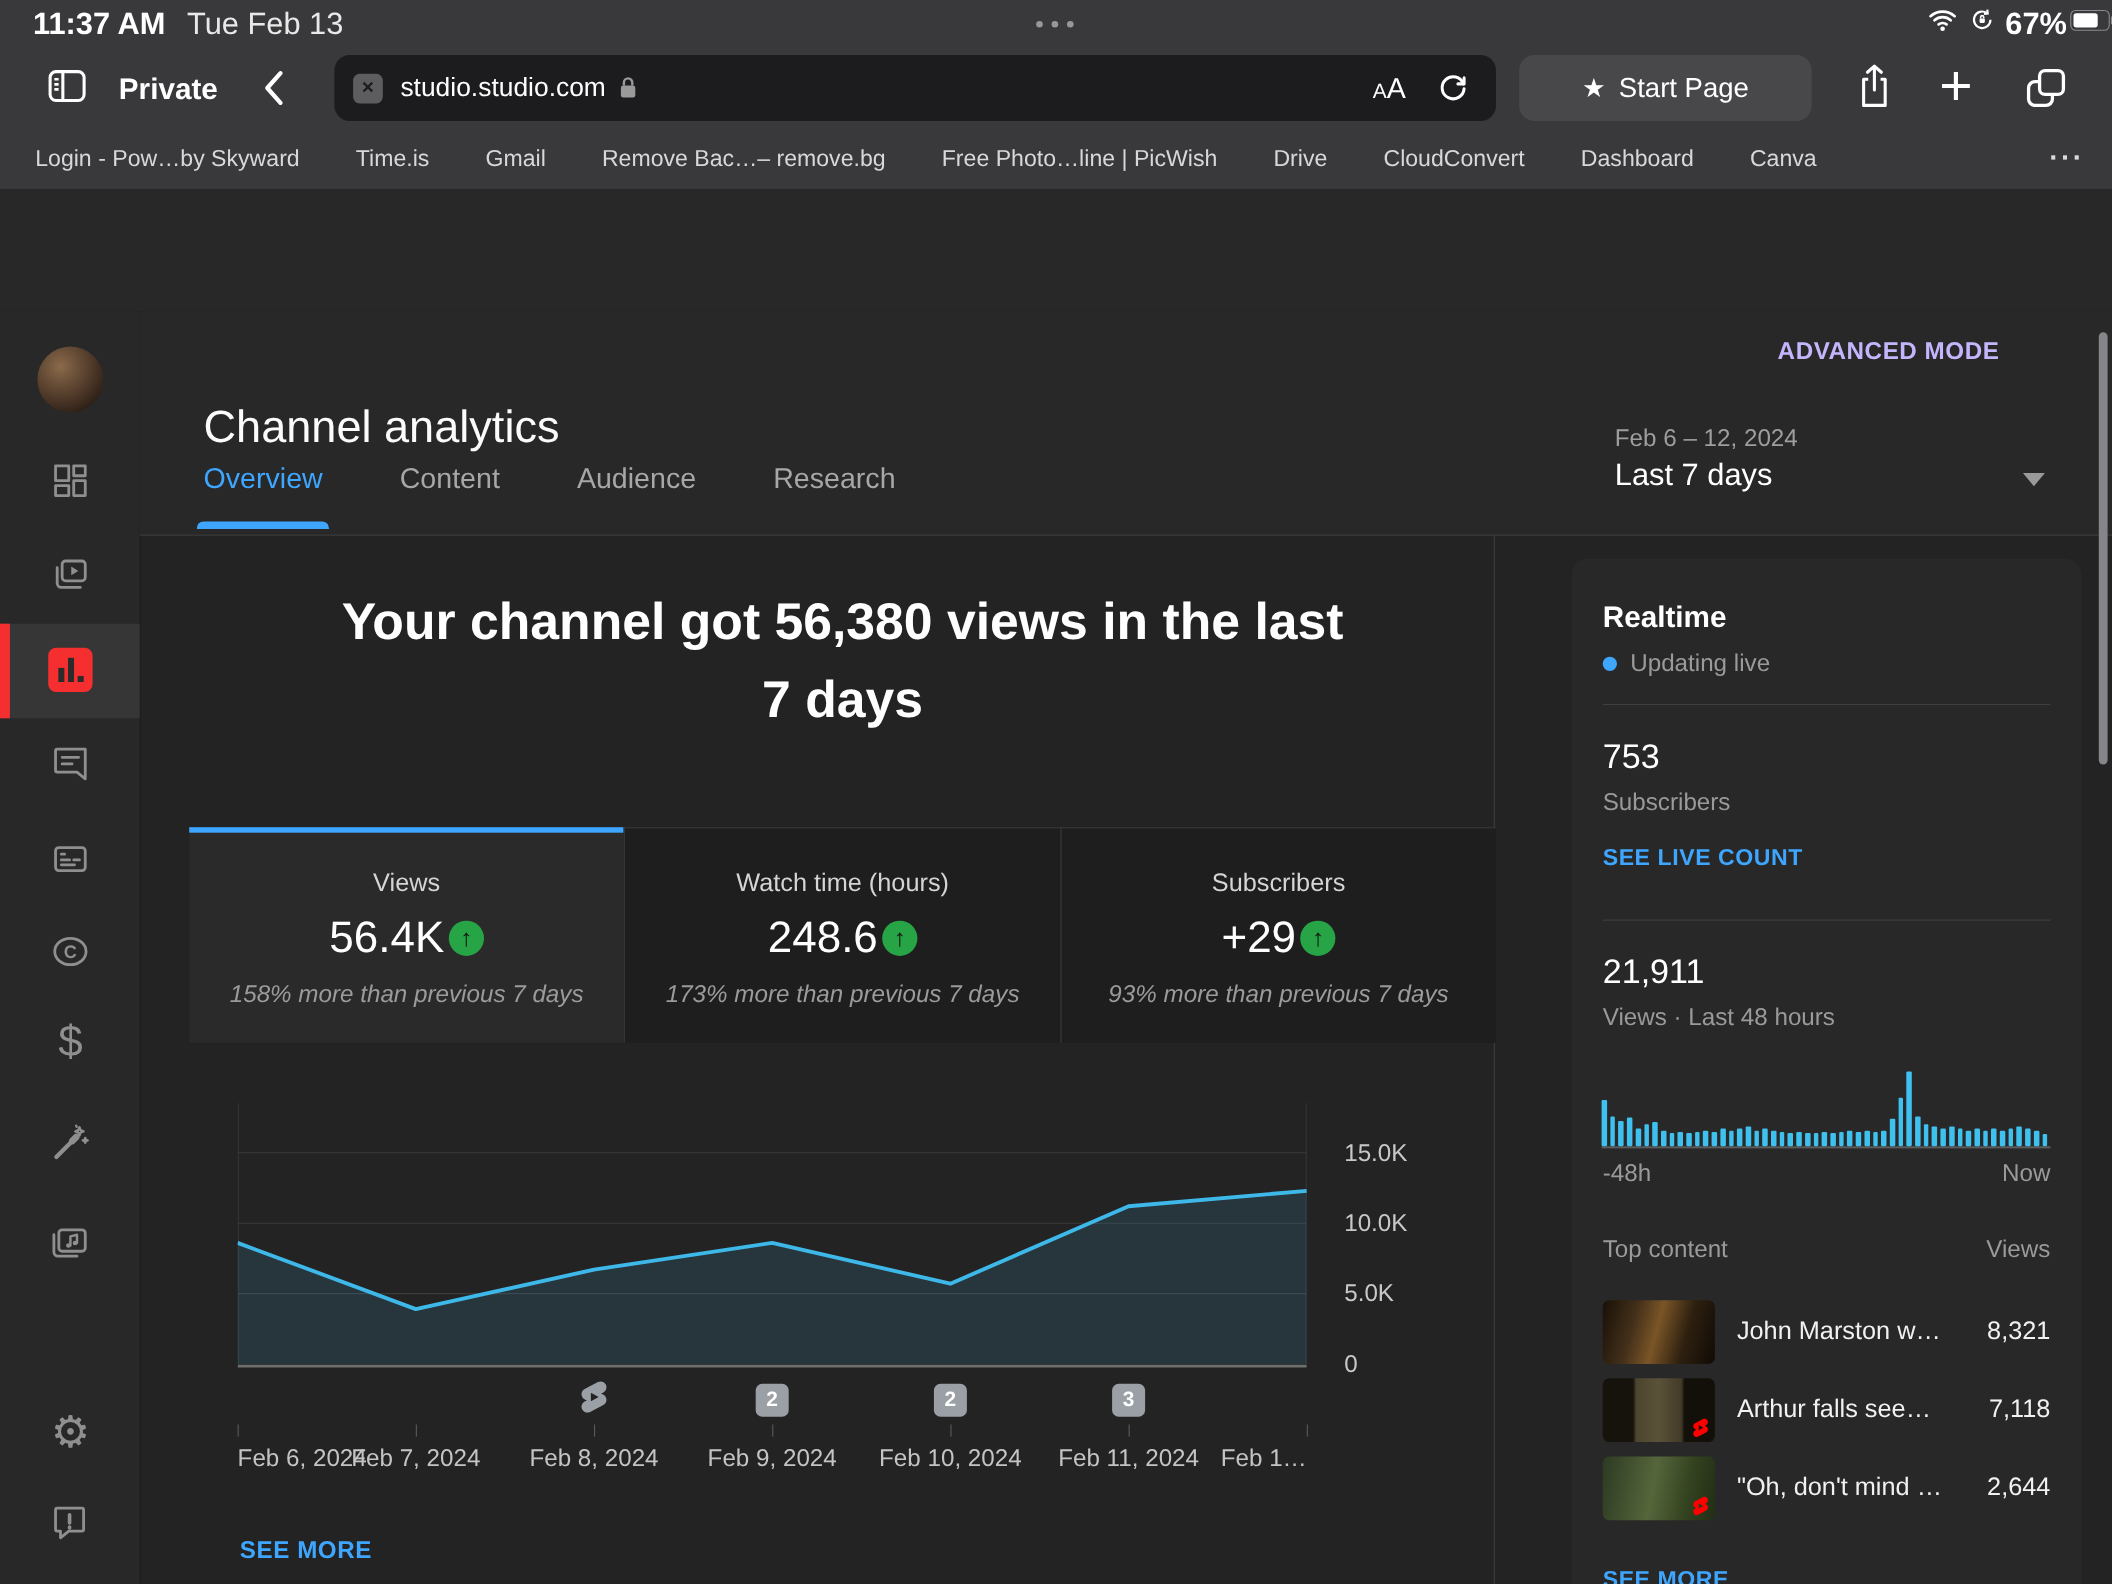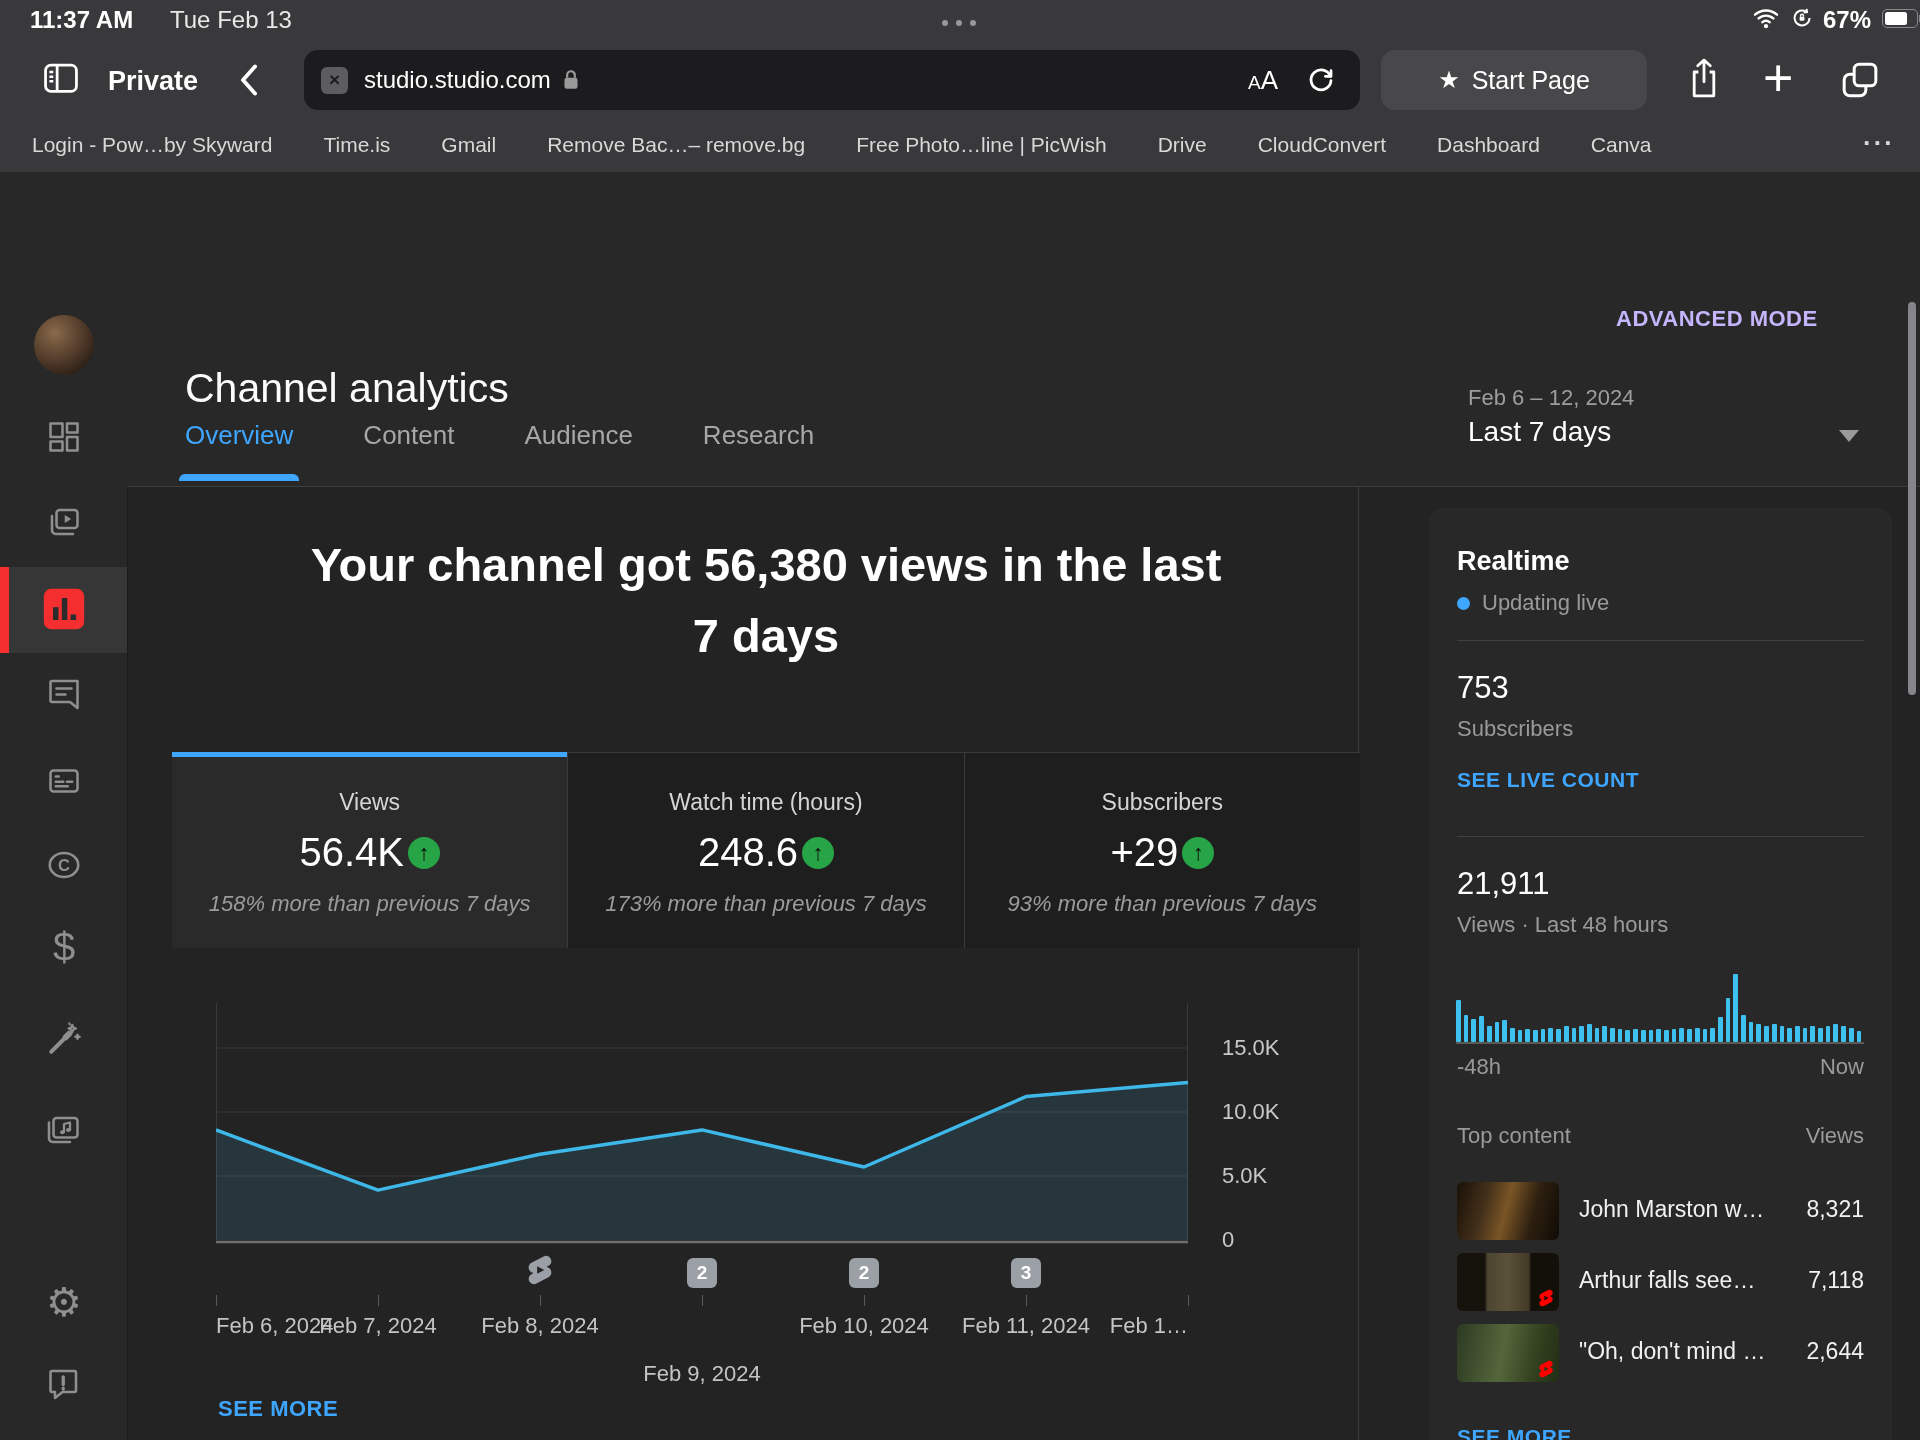--- a/index.html
+++ b/index.html
@@ -1,21 +1,21 @@
 <!DOCTYPE html>
 <html><head>
 <meta charset="utf-8">
 <style>
   html,body{margin:0;padding:0;background:#000;}
   #screen{position:relative;width:1920px;height:1440px;overflow:hidden;background:#232323;
           font-family:"Liberation Sans",sans-serif;color:#fff;-webkit-font-smoothing:antialiased;}
   .abs{position:absolute;}
   
   #chrome{position:absolute;left:0;top:0;width:1920px;height:172px;background:#39393b;}
-  .sb-text{font-size:24px;font-weight:700;color:#fff;}
+  .sb-text{font-size:28px;font-weight:700;color:#fff;}
   .dot{width:6px;height:6px;border-radius:50%;background:#97979c;display:inline-block;margin:0 4px;}
   .url-capsule{position:absolute;left:304px;top:50px;width:1056px;height:60px;background:#1c1c1e;border-radius:14px;display:flex;align-items:center;}
   .startpage-pill{position:absolute;left:1381px;top:50px;width:266px;height:60px;background:#48484b;border-radius:14px;display:flex;align-items:center;justify-content:center;gap:12px;}
   .favicon-x{width:27px;height:27px;border-radius:6px;background:#5d5d60;color:#1c1c1e;font-size:19px;font-weight:700;
              display:flex;align-items:center;justify-content:center;margin-left:17px;}
   .bm{font-size:21px;color:#d8d8d8;white-space:nowrap;}
   .toolbtn{color:#fff;}
   
   #studio-header{position:absolute;left:0;top:172px;width:1920px;height:111px;background:#282828;}
   .yt-logo{position:absolute;left:127px;top:209px;width:62px;height:44px;background:#fe0000;border-radius:10px;}
@@ -316,21 +316,21 @@
         <div class="marker-badge" style="left: 810px;">3</div>
       </div>
     <div id="chart-xaxis">
         <span class="xtick" style="left: 0px;"></span>
         <span class="xlabel" style="left: 0;">Feb 6, 2024</span>
         <span class="xtick" style="left: 162px;"></span>
         <span class="xlabel" style="left: 162px; transform: translateX(-50%);">Feb 7, 2024</span>
         <span class="xtick" style="left: 324px;"></span>
         <span class="xlabel" style="left: 324px; transform: translateX(-50%);">Feb 8, 2024</span>
         <span class="xtick" style="left: 486px;"></span>
-        <span class="xlabel" style="left: 486px; transform: translateX(-50%); margin-top: 48px;">Feb 9, 2024</span>
+        <span class="xlabel" style="left: 486px; transform: translateX(-50%);">Feb 9, 2024</span>
         <span class="xtick" style="left: 648px;"></span>
         <span class="xlabel" style="left: 648px; transform: translateX(-50%);">Feb 10, 2024</span>
         <span class="xtick" style="left: 810px;"></span>
         <span class="xlabel" style="left: 810px; transform: translateX(-50%);">Feb 11, 2024</span>
         <span class="xtick" style="left: 972px;"></span>
         <span class="xlabel" style="right: 0px;">Feb 1…</span>
       </div>
   </div>
   <div id="y-labels">
       <span class="ylabel" style="top: 1035px;">15.0K</span>

